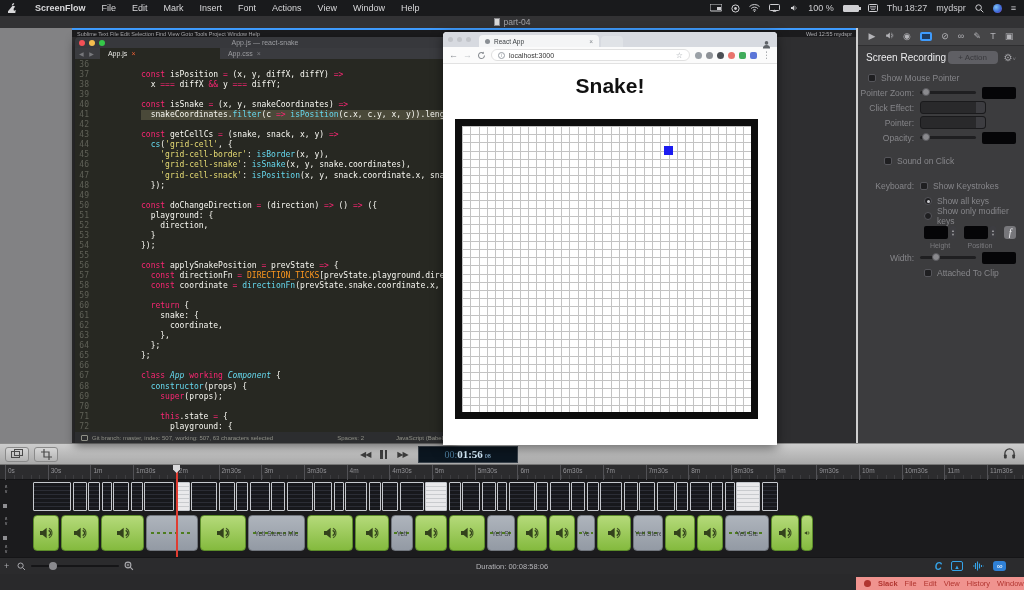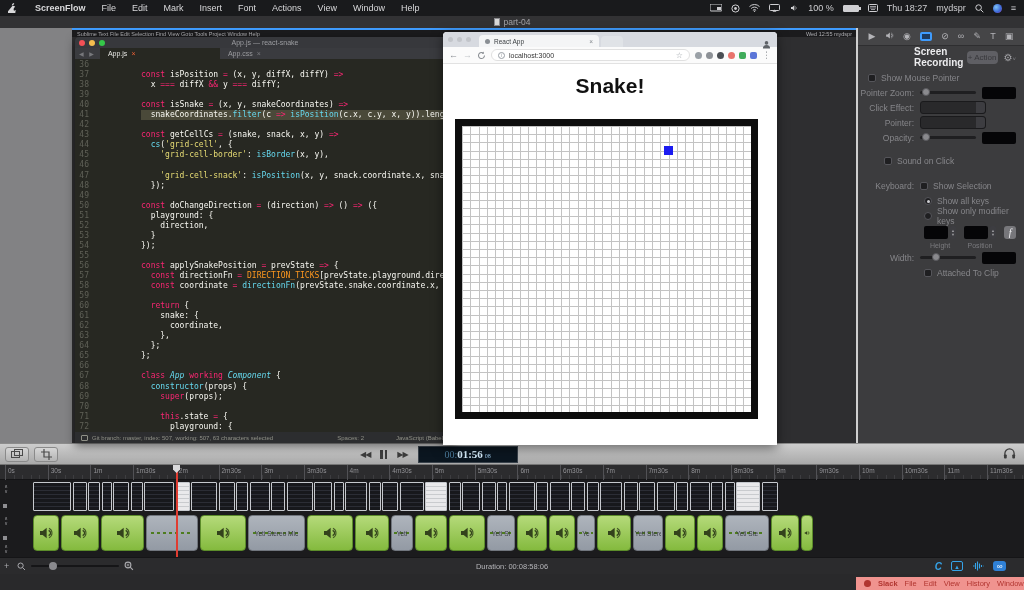--- a/index.html
+++ b/index.html
@@ -95,21 +95,21 @@
   .snake-cell{position:absolute;}
 
   
   .pdivider{position:absolute;left:856px;top:0;width:2px;height:415px;background:#cfcfcf;}
   .panel{position:absolute;left:858px;top:0;width:166px;height:415px;background:#3c3c3e;color:#86868a;font-size:8.5px;}
   .p-icons{height:18px;background:#454547;display:flex;align-items:center;justify-content:space-around;
     padding:0 6px;border-bottom:1px solid #2e2e30;}
   .p-ico{color:#b4b4b8;font-size:9px;line-height:1;}
   .p-ico.sel-rect{width:12px;height:9px;border:2px solid #3f9bfd;border-radius:2px;background:#1d3a5f;}
   .p-head{height:22px;display:flex;align-items:center;padding:0 8px;}
-  .p-title{color:#ececee;font-weight:bold;font-size:10px;margin-left:48px;}
+  .p-title{color:#ececee;font-weight:normal;font-size:10px;}
   .p-action{margin-left:auto;width:50px;height:13px;background:#5f5f64;border-radius:4px;color:#38383c;
     font-size:8px;display:flex;align-items:center;justify-content:center;}
   .p-gear{margin-left:6px;color:#a2a2a6;font-size:10px;}
   .p-gear small{font-size:6px;color:#86868a;}
   .prow{display:flex;align-items:center;height:15px;padding-right:8px;}
   .plabel{width:56px;text-align:right;margin-right:6px;flex:none;}
   .cb{width:8px;height:8px;background:#1f1f21;border:1px solid #55555a;border-radius:2px;flex:none;margin-right:5px;}
   .radio{width:8px;height:8px;background:#1f1f21;border:1px solid #55555a;border-radius:50%;flex:none;margin-right:5px;position:relative;}
   .radio.on:after{content:"";position:absolute;left:2px;top:2px;width:3px;height:3px;border-radius:50%;background:#cfcfd2;}
   .slider{flex:1;height:3px;background:#1f1f21;border-radius:2px;position:relative;margin-right:6px;}
@@ -285,21 +285,21 @@
             <div class="cl"><span class="ln">36</span><span class="ct"></span></div>
             <div class="cl"><span class="ln">37</span><span class="ct"><span class="c-kw">const</span> isPosition <span class="c-op">=</span> (x, y, diffX, diffY) <span class="c-op">=&gt;</span></span></div>
             <div class="cl"><span class="ln">38</span><span class="ct">  x <span class="c-op">===</span> diffX <span class="c-op">&amp;&amp;</span> y <span class="c-op">===</span> diffY;</span></div>
             <div class="cl"><span class="ln">39</span><span class="ct"></span></div>
             <div class="cl"><span class="ln">40</span><span class="ct"><span class="c-kw">const</span> isSnake <span class="c-op">=</span> (x, y, snakeCoordinates) <span class="c-op">=&gt;</span></span></div>
             <div class="cl"><span class="ln">41</span><span class="ct sel">  snakeCoordinates.<span class="c-fn">filter</span>(c <span class="c-op">=&gt;</span> <span class="c-fn">isPosition</span>(c.x, c.y, x, y)).length;</span></div>
             <div class="cl"><span class="ln">42</span><span class="ct"></span></div>
             <div class="cl"><span class="ln">43</span><span class="ct"><span class="c-kw">const</span> getCellCs <span class="c-op">=</span> (snake, snack, x, y) <span class="c-op">=&gt;</span></span></div>
             <div class="cl"><span class="ln">44</span><span class="ct">  <span class="c-fn">cs</span>(<span class="c-str">'grid-cell'</span>, {</span></div>
             <div class="cl"><span class="ln">45</span><span class="ct">    <span class="c-str">'grid-cell-border'</span>: <span class="c-fn">isBorder</span>(x, y),</span></div>
-            <div class="cl"><span class="ln">46</span></div>
+            <div class="cl"><span class="ln">46</span><span class="ct">    <span class="c-str">'grid-cell-snake'</span>: <span class="c-fn">isSnake</span>(x, y, snake.coordinates),</span></div>
             <div class="cl"><span class="ln">47</span><span class="ct">    <span class="c-str">'grid-cell-snack'</span>: <span class="c-fn">isPosition</span>(x, y, snack.coordinate.x, snack.coordinate.y),</span></div>
             <div class="cl"><span class="ln">48</span><span class="ct">  });</span></div>
             <div class="cl"><span class="ln">49</span><span class="ct"></span></div>
             <div class="cl"><span class="ln">50</span><span class="ct"><span class="c-kw">const</span> doChangeDirection <span class="c-op">=</span> (direction) <span class="c-op">=&gt;</span> () <span class="c-op">=&gt;</span> ({</span></div>
             <div class="cl"><span class="ln">51</span><span class="ct">  playground: {</span></div>
             <div class="cl"><span class="ln">52</span><span class="ct">    direction,</span></div>
             <div class="cl"><span class="ln">53</span><span class="ct">  }</span></div>
             <div class="cl"><span class="ln">54</span><span class="ct">});</span></div>
             <div class="cl"><span class="ln">55</span><span class="ct"></span></div>
             <div class="cl"><span class="ln">56</span><span class="ct"><span class="c-kw">const</span> applySnakePosition <span class="c-op">=</span> prevState <span class="c-op">=&gt;</span> {</span></div>
@@ -430,21 +430,21 @@
           </span>
         <span class="valbox"></span>
       </div>
       <div class="prow" style="padding-left:26px;margin-top:8px;">
         <span class="cb"></span>
         <span>Sound on Click</span>
       </div>
       <div class="prow" style="margin-top:10px;">
         <span class="plabel">Keyboard:</span>
         <span class="cb"></span>
-        <span>Show Selection</span>
+        <span>Show Keystrokes</span>
       </div>
       <div class="prow" style="padding-left:66px;">
         <span class="radio on"></span>
         <span>Show all keys</span>
       </div>
       <div class="prow" style="padding-left:66px;">
         <span class="radio"></span>
         <span>Show only modifier keys</span>
       </div>
       <div class="prow" style="padding-left:66px;margin-top:2px;">

